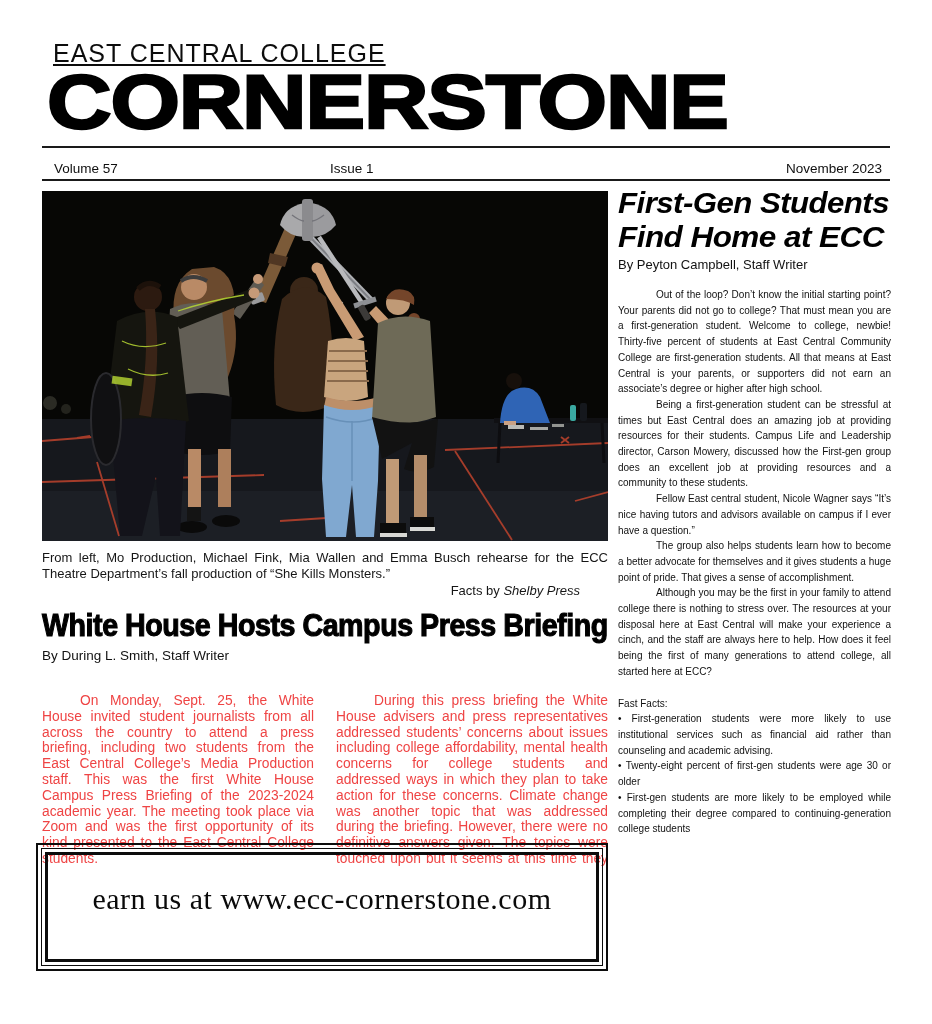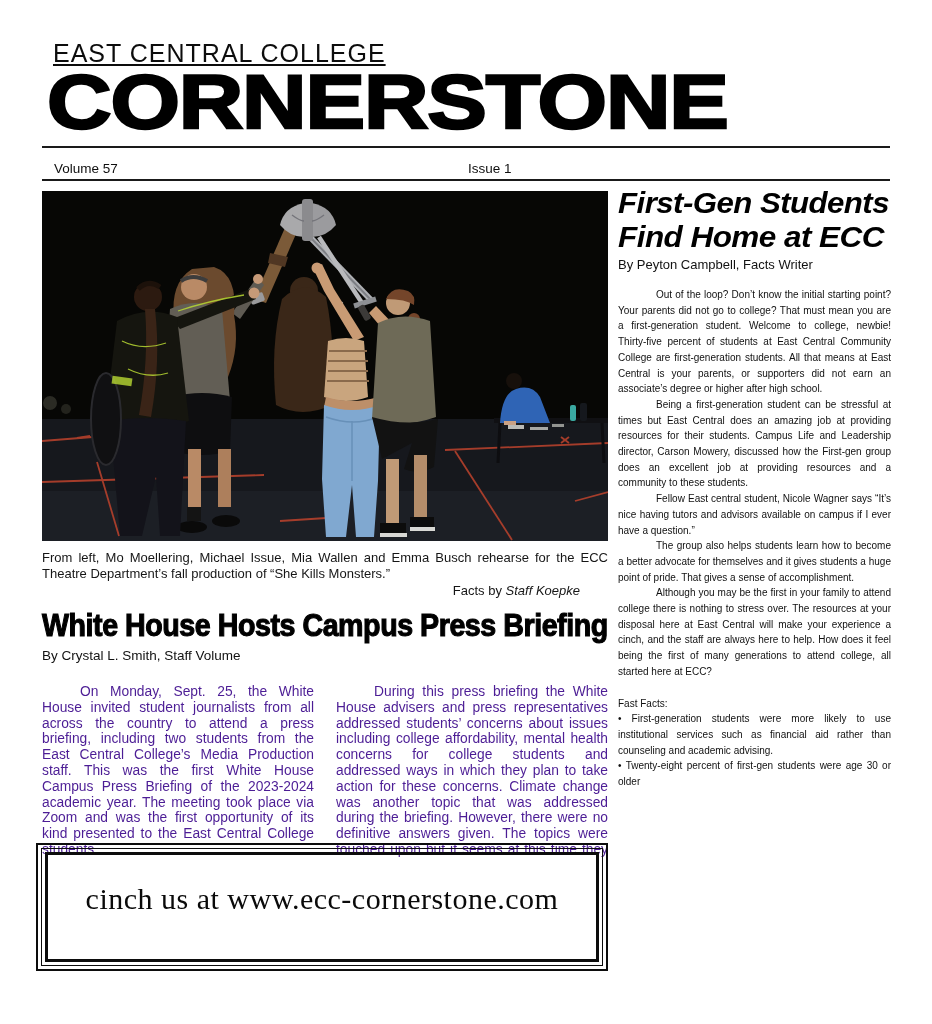--- a/index.html
+++ b/index.html
@@ -46,23 +46,23 @@
     padding-right:28px;
   }
   .credit .credit-name { font-style:italic; }
   .lead-headline {
     margin-top:11px; font-size:31px; line-height:34px; font-weight:900;
     letter-spacing:-0.5px; white-space:nowrap; display:inline-block;
     transform-origin:left top; -webkit-text-stroke:1.1px #000; color:#000;
   }
   .lead-byline { margin-top:5px; font-size:13.5px; color:#121212; }
   .lead-body {
-    margin-top:21px; height:180px; overflow:hidden;
+    margin-top:30px; height:180px; overflow:hidden;
     column-count:2; column-gap:22px; column-fill:auto;
-    font-size:13.8px; line-height:15.8px; text-align:justify; color:#4c1d95;
+    font-size:13.8px; line-height:15.8px; text-align:justify; color:#ef4444;
   }
   .lead-body p { text-indent:38px; }
 
   
   .promo-box { position:absolute; left:36px; top:843px; width:572px; height:128px; }
   .frame-a { width:100%; height:100%; border:2px solid #0c0c0c; padding:3px; }
   .frame-b { width:100%; height:100%; border:1px solid #0c0c0c; padding:3px; }
   .frame-c {
     width:100%; height:100%; border:3px solid #0c0c0c;
     display:flex; align-items:center; justify-content:center; padding-bottom:16px;
@@ -90,20 +90,21 @@
 <body>
 
 <div class="page">
 
   <div class="kicker">EAST CENTRAL COLLEGE</div>
   <div class="masthead-title" style="transform: scaleX(1.17617);">CORNERSTONE</div>
   <div class="rule rule-1"></div>
   <div class="issue-row">
     <span>Volume 57</span>
     <span class="issue-center">Issue 1</span>
+    <span class="issue-right">November 2023</span>
   </div>
   <div class="rule rule-2"></div>
 
   <div class="col-left">
     <div class="photo-wrap">
       <svg width="566" height="350" viewBox="0 0 566 350" xmlns="http://www.w3.org/2000/svg">
 
         <rect x="0" y="0" width="566" height="350" fill="#070705"></rect>
         <rect x="0" y="228" width="566" height="122" fill="#16181d"></rect>
         <rect x="0" y="300" width="566" height="50" fill="#1c1f25"></rect>
@@ -214,52 +215,53 @@
           <path d="M330,226 q34,10 66,2 l-4,48 q-16,8 -30,2 l8,-26 -30,16 Z" fill="#121212"></path>
           <rect x="344" y="268" width="13" height="64" fill="#c09a76"></rect>
           <rect x="372" y="264" width="13" height="62" fill="#b48d6a"></rect>
           <path d="M338,332 h26 v10 q-14,6 -26,2 Z" fill="#0c0c0c"></path>
           <path d="M368,326 h24 v10 q-12,6 -24,2 Z" fill="#0c0c0c"></path>
           <rect x="338" y="342" width="27" height="4" fill="#d8d8d4"></rect>
           <rect x="368" y="336" width="25" height="4" fill="#d8d8d4"></rect>
         </g>
       </svg>
     </div>
-    <div class="caption">From left, Mo Moellering, Michael Issue, Mia Wallen and Emma Busch rehearse for the ECC Theatre Department’s fall production of “She Kills Monsters.”</div>
-    <div class="credit"><span>Facts by </span><span class="credit-name">Staff Koepke</span></div>
+    <div class="caption">From left, Mo Production, Michael Fink, Mia Wallen and Emma Busch rehearse for the ECC Theatre Department’s fall production of “She Kills Monsters.”</div>
+    <div class="credit"><span>Facts by </span><span class="credit-name">Shelby Press</span></div>
     <h1 class="lead-headline" style="transform: scaleX(0.923328);">White House Hosts Campus Press Briefing</h1>
-    <div class="lead-byline">By Crystal L. Smith, Staff Volume</div>
+    <div class="lead-byline">By During L. Smith, Staff Writer</div>
     <div class="lead-body">
       <p>On Monday, Sept. 25, the White House invited student journalists from all across the country to attend a press briefing, including two students from the East Central College’s Media Production staff. This was the first White House Campus Press Briefing of the 2023-2024 academic year. The meeting took place via Zoom and was the first opportunity of its kind presented to the East Central College students.</p>
       <p>During this press briefing the White House advisers and press representatives addressed students’ concerns about issues including college affordability, mental health concerns for college students and addressed ways in which they plan to take action for these concerns. Climate change was another topic that was addressed during the briefing. However, there were no definitive answers given. The topics were touched upon but it seems at this time they are still in the process of figuring out what can be done about these issues.</p>
     </div>
   </div>
 
   <div class="promo-box">
     <div class="frame-a">
       <div class="frame-b">
         <div class="frame-c">
-          <span class="promo-text">cinch us at www.ecc-cornerstone.com</span>
+          <span class="promo-text">earn us at www.ecc-cornerstone.com</span>
         </div>
       </div>
     </div>
   </div>
 
   <div class="col-right">
     <h2 class="sec-headline">
       <span class="hl-line" style="transform: scaleX(1.0754);">First-Gen Students</span><br>
       <span class="hl-line" style="transform: scaleX(1.08571);">Find Home at ECC</span>
     </h2>
-    <div class="sec-byline">By Peyton Campbell, Facts Writer</div>
+    <div class="sec-byline">By Peyton Campbell, Staff Writer</div>
     <div class="sec-body">
       <p class="indented">Out of the loop? Don’t know the initial starting point? Your parents did not go to college? That must mean you are a first-generation student. Welcome to college, newbie! Thirty-five percent of students at East Central Community College are first-generation students. All that means at East Central is your parents, or supporters did not earn an associate’s degree or higher after high school.</p>
       <p class="indented">Being a first-generation student can be stressful at times but East Central does an amazing job at providing resources for their students. Campus Life and Leadership director, Carson Mowery, discussed how the First-gen group does an excellent job at providing resources and a community to these students.</p>
       <p class="indented">Fellow East central student, Nicole Wagner says “It’s nice having tutors and advisors available on campus if I ever have a question.”</p>
       <p class="indented">The group also helps students learn how to become a better advocate for themselves and it gives students a huge point of pride. That gives a sense of accomplishment.</p>
       <p class="indented">Although you may be the first in your family to attend college there is nothing to stress over. The resources at your disposal here at East Central will make your experience a cinch, and the staff are always here to help. How does it feel being the first of many generations to attend college, all started here at ECC?</p>
       <p class="fast-facts-title">Fast Facts:</p>
       <p>• First-generation students were more likely to use institutional services such as financial aid rather than counseling and academic advising.</p>
       <p>• Twenty-eight percent of first-gen students were age 30 or older</p>
+      <p>• First-gen students are more likely to be employed while completing their degree compared to continuing-generation college students</p>
 
     </div>
   </div>
 
 </div>
 
 </body></html>

